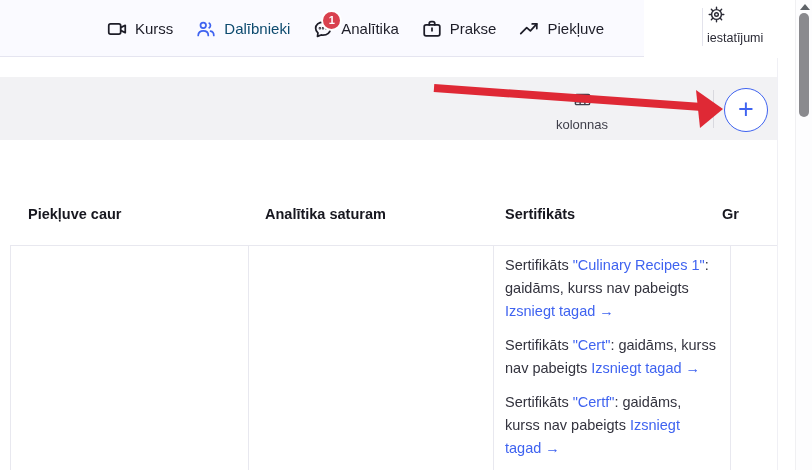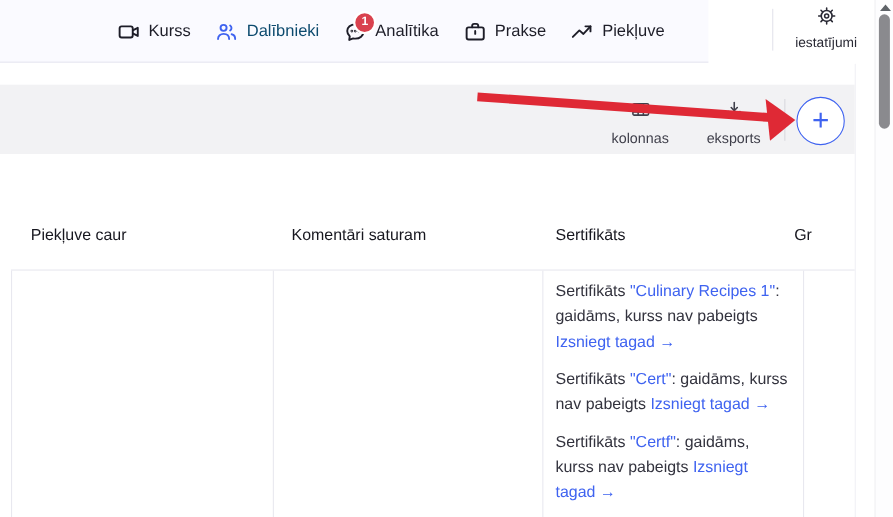--- a/index.html
+++ b/index.html
@@ -11,38 +11,38 @@
   .topnav{left:0;top:0;width:644px;height:57px;background:#fafaff;border-bottom:1px solid #e5e5f0;box-sizing:border-box;}
   .nav-items{position:absolute;left:106px;top:0;height:57px;display:flex;align-items:center;gap:22px;}
   .nav-item{display:flex;align-items:center;gap:7px;font-size:15px;color:#1d1d28;cursor:pointer;white-space:nowrap;}
   .nav-item svg{display:block;}
   .nav-item .ic{position:relative;width:22px;height:22px;flex:0 0 auto;}
   .nav-item.active{color:#0c4a6e;}
   .badge{position:absolute;top:-8px;right:-8px;width:17px;height:17px;border-radius:50%;
          background:#d9414e;border:2px solid #ffffff;color:#fff;font-size:11px;font-weight:bold;
          display:flex;align-items:center;justify-content:center;line-height:1;}
   .nav-divider{left:702px;top:8px;width:1px;height:38px;background:#e3e3ec;}
-  .settings{left:707px;top:5px;width:88px;display:flex;flex-direction:column;align-items:center;gap:3px;cursor:pointer;}
+  .settings{left:707px;top:5px;width:88px;display:flex;flex-direction:column;align-items:flex-start;gap:3px;cursor:pointer;}
   .settings .lbl{font-size:12.5px;color:#2a2a35;}
 
   
   .toolbar{left:0;top:77px;width:777px;height:63px;background:#f2f2f4;}
   .tool{position:absolute;top:13px;width:72px;display:flex;flex-direction:column;align-items:center;gap:4px;cursor:pointer;}
   .tool .lbl{font-size:13px;color:#3f3f4a;}
   .tool-cols{left:546px;}
   .tool-exp{left:631px;}
   .tool-divider{left:713px;top:13px;width:1px;height:38px;background:#d9d9df;}
   .plus-btn{left:724px;top:11px;width:44px;height:44px;border-radius:50%;background:#ffffff;
             border:1.5px solid #3f63f0;box-sizing:border-box;display:flex;align-items:center;justify-content:center;
             color:#3f63f0;font-size:27px;font-weight:300;cursor:pointer;line-height:1;padding-bottom:2px;}
 
   .content-edge{left:777px;top:58px;width:1px;height:412px;background:#f0f0f5;}
 
   
-  .thead{top:206px;height:20px;font-size:14.5px;font-weight:normal;color:#17171f;white-space:nowrap;}
+  .thead{top:206px;height:20px;font-size:14.5px;font-weight:bold;color:#17171f;white-space:nowrap;}
   .h1{left:28px;}.h2{left:265px;}.h3{left:505px;}.h4{left:722px;}
   .hline{left:10px;top:245px;width:767px;height:1px;background:#e8e8ef;}
   .vline{top:246px;width:1px;height:224px;background:#e8e8ef;}
   .v1{left:10px;}.v2{left:248px;}.v3{left:493px;}.v4{left:730px;}
 
   .cert-cell{left:505px;top:254px;width:214px;font-size:14.5px;line-height:23px;color:#33333e;}
   .cert-cell p{margin:0 0 11px 0;}
   .cert-cell .link{color:#3f63f0;cursor:pointer;}
 
   
@@ -135,42 +135,32 @@
   <div class="tool tool-cols">
     <span>
       <svg width="19" height="19" viewBox="0 0 24 24" fill="none" stroke="#3f3f4a" stroke-width="1.8" stroke-linejoin="round">
         <rect x="3" y="5.5" width="18" height="13" rx="1.5"></rect>
         <path d="M9 5.5 V18.5 M15 5.5 V18.5 M3 9 H21 M3 15 H21"></path>
       </svg>
     </span>
     <span class="lbl">kolonnas</span>
   </div>
 
-  <div class="tool tool-exp">
-    <span>
-      <svg width="19" height="19" viewBox="0 0 24 24" fill="none" stroke="#3f3f4a" stroke-width="1.8" stroke-linecap="round" stroke-linejoin="round">
-        <path d="M12 4 V13"></path>
-        <path d="M8.5 9.8 L12 13.3 L15.5 9.8"></path>
-        <path d="M5.5 14.5 c.4 3.1 2.7 4.4 6.5 4.4 s6.1-1.3 6.5-4.4"></path>
-      </svg>
-    </span>
-    <span class="lbl">eksports</span>
-  </div>
 
   <div class="abs tool-divider"></div>
 
   <div class="abs plus-btn">
     <span>+</span>
   </div>
 </div>
 
 <div class="abs content-edge"></div>
 
 <div class="abs thead h1">Piekļuve caur</div>
-<div class="abs thead h2">Komentāri saturam</div>
+<div class="abs thead h2">Analītika saturam</div>
 <div class="abs thead h3">Sertifikāts</div>
 <div class="abs thead h4">Gr</div>
 
 <div class="abs hline"></div>
 <div class="abs vline v1"></div>
 <div class="abs vline v2"></div>
 <div class="abs vline v3"></div>
 <div class="abs vline v4"></div>
 
 <div class="abs cert-cell">

